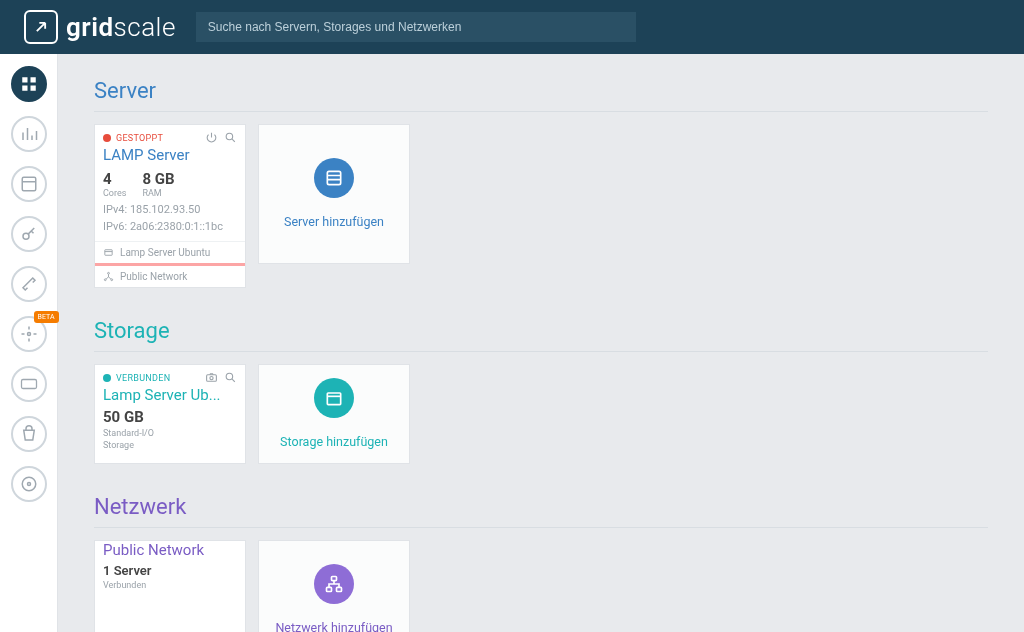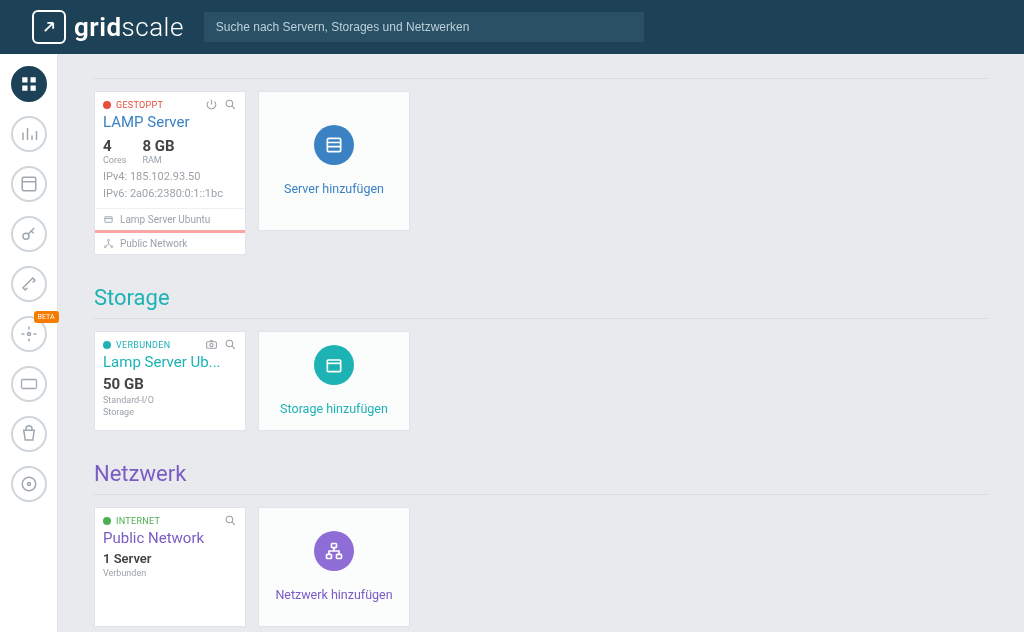--- a/index.html
+++ b/index.html
@@ -1,17 +1,17 @@
 <!DOCTYPE html>
 <html><head>
 <meta charset="utf-8">
 <style>
   * { box-sizing: border-box; margin: 0; padding: 0; }
   body { font-family: -apple-system, "Segoe UI", Roboto, Arial, sans-serif; background: #e8eaed; width: 1024px; height: 632px; overflow: hidden; }
-  .header { background: #1d4257; height: 54px; display: flex; align-items: center; padding: 0 32px; }
+  .header { background: #1d4257; height: 54px; display: flex; align-items: center; padding: 0 24px; }
   .logo { display: flex; align-items: center; color: #fff; font-size: 26px; font-weight: 300; }
   .logo-icon { width: 34px; height: 34px; border: 2px solid #fff; border-radius: 6px; margin-right: 8px; display:flex; align-items:center; justify-content:center; }
   .logo-icon svg { width: 20px; height: 20px; }
   .logo-text { letter-spacing: .5px; }
   .logo-bold { font-weight: 600; }
   .search { margin-left: 20px; flex: 0 0 440px; }
   .search input { width: 100%; background: #2a5065; border: none; color: #fff; font-size: 12px; padding: 8px 12px; }
   .search input::placeholder { color: #bcd0da; }
   .layout { display: flex; height: calc(632px - 54px); }
   .sidebar { width: 58px; background: #fff; display: flex; flex-direction: column; align-items: center; padding-top: 12px; gap: 14px; border-right: 1px solid #e0e3e7; }
@@ -137,20 +137,21 @@
         <svg viewBox="0 0 24 24" fill="none" stroke="currentColor" stroke-width="2">
           <circle cx="12" cy="12" r="9"></circle>
           <circle cx="12" cy="12" r="2"></circle>
         </svg>
       </div>
   </div>
 
   <div class="content">
 
     <div class="section">
+      <div class="section-title server-title">Server</div>
       <div class="hr"></div>
       <div class="cards">
         <div class="card">
           <div class="card-head">
             <span class="status-dot dot-red"></span>
             <span class="status-text status-red">GESTOPPT</span>
             <span class="card-actions">
               <svg viewBox="0 0 24 24" fill="none" stroke="currentColor" stroke-width="2">
                   <path d="M12 3v9M6.5 6.5a8 8 0 1011 0"></path>
                 </svg>
@@ -245,30 +246,20 @@
           <div class="add-label storage-c">Storage hinzufügen</div>
         </div>
       </div>
     </div>
 
     <div class="section">
       <div class="section-title network-title">Netzwerk</div>
       <div class="hr"></div>
       <div class="cards">
         <div class="card">
-          <div class="card-head">
-            <span class="status-dot dot-green"></span>
-            <span class="status-text status-green">INTERNET</span>
-            <span class="card-actions">
-              <svg viewBox="0 0 24 24" fill="none" stroke="currentColor" stroke-width="2">
-                  <circle cx="10" cy="10" r="6"></circle>
-                  <path d="M20 20l-5-5"></path>
-                </svg>
-            </span>
-          </div>
           <div class="card-title network-name">Public Network</div>
           <div style="padding:0 8px 2px">
               <div style="font-size:13px;font-weight:600;color:#444">1 Server</div>
             </div>
           <div class="sub-info">
               <div>Verbunden</div>
             </div>
         </div>
         <div class="add-card med">
           <div class="add-icon add-network">

